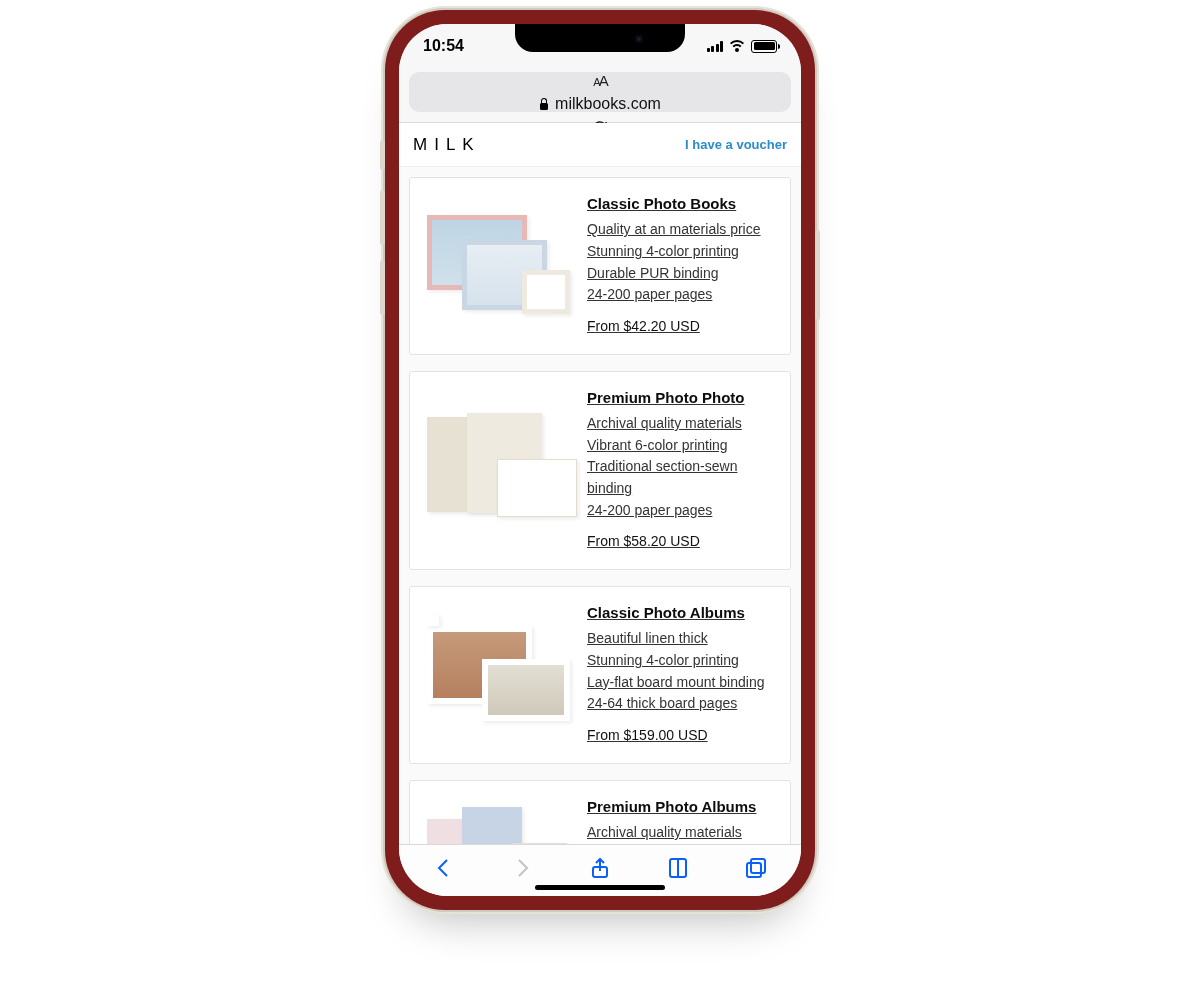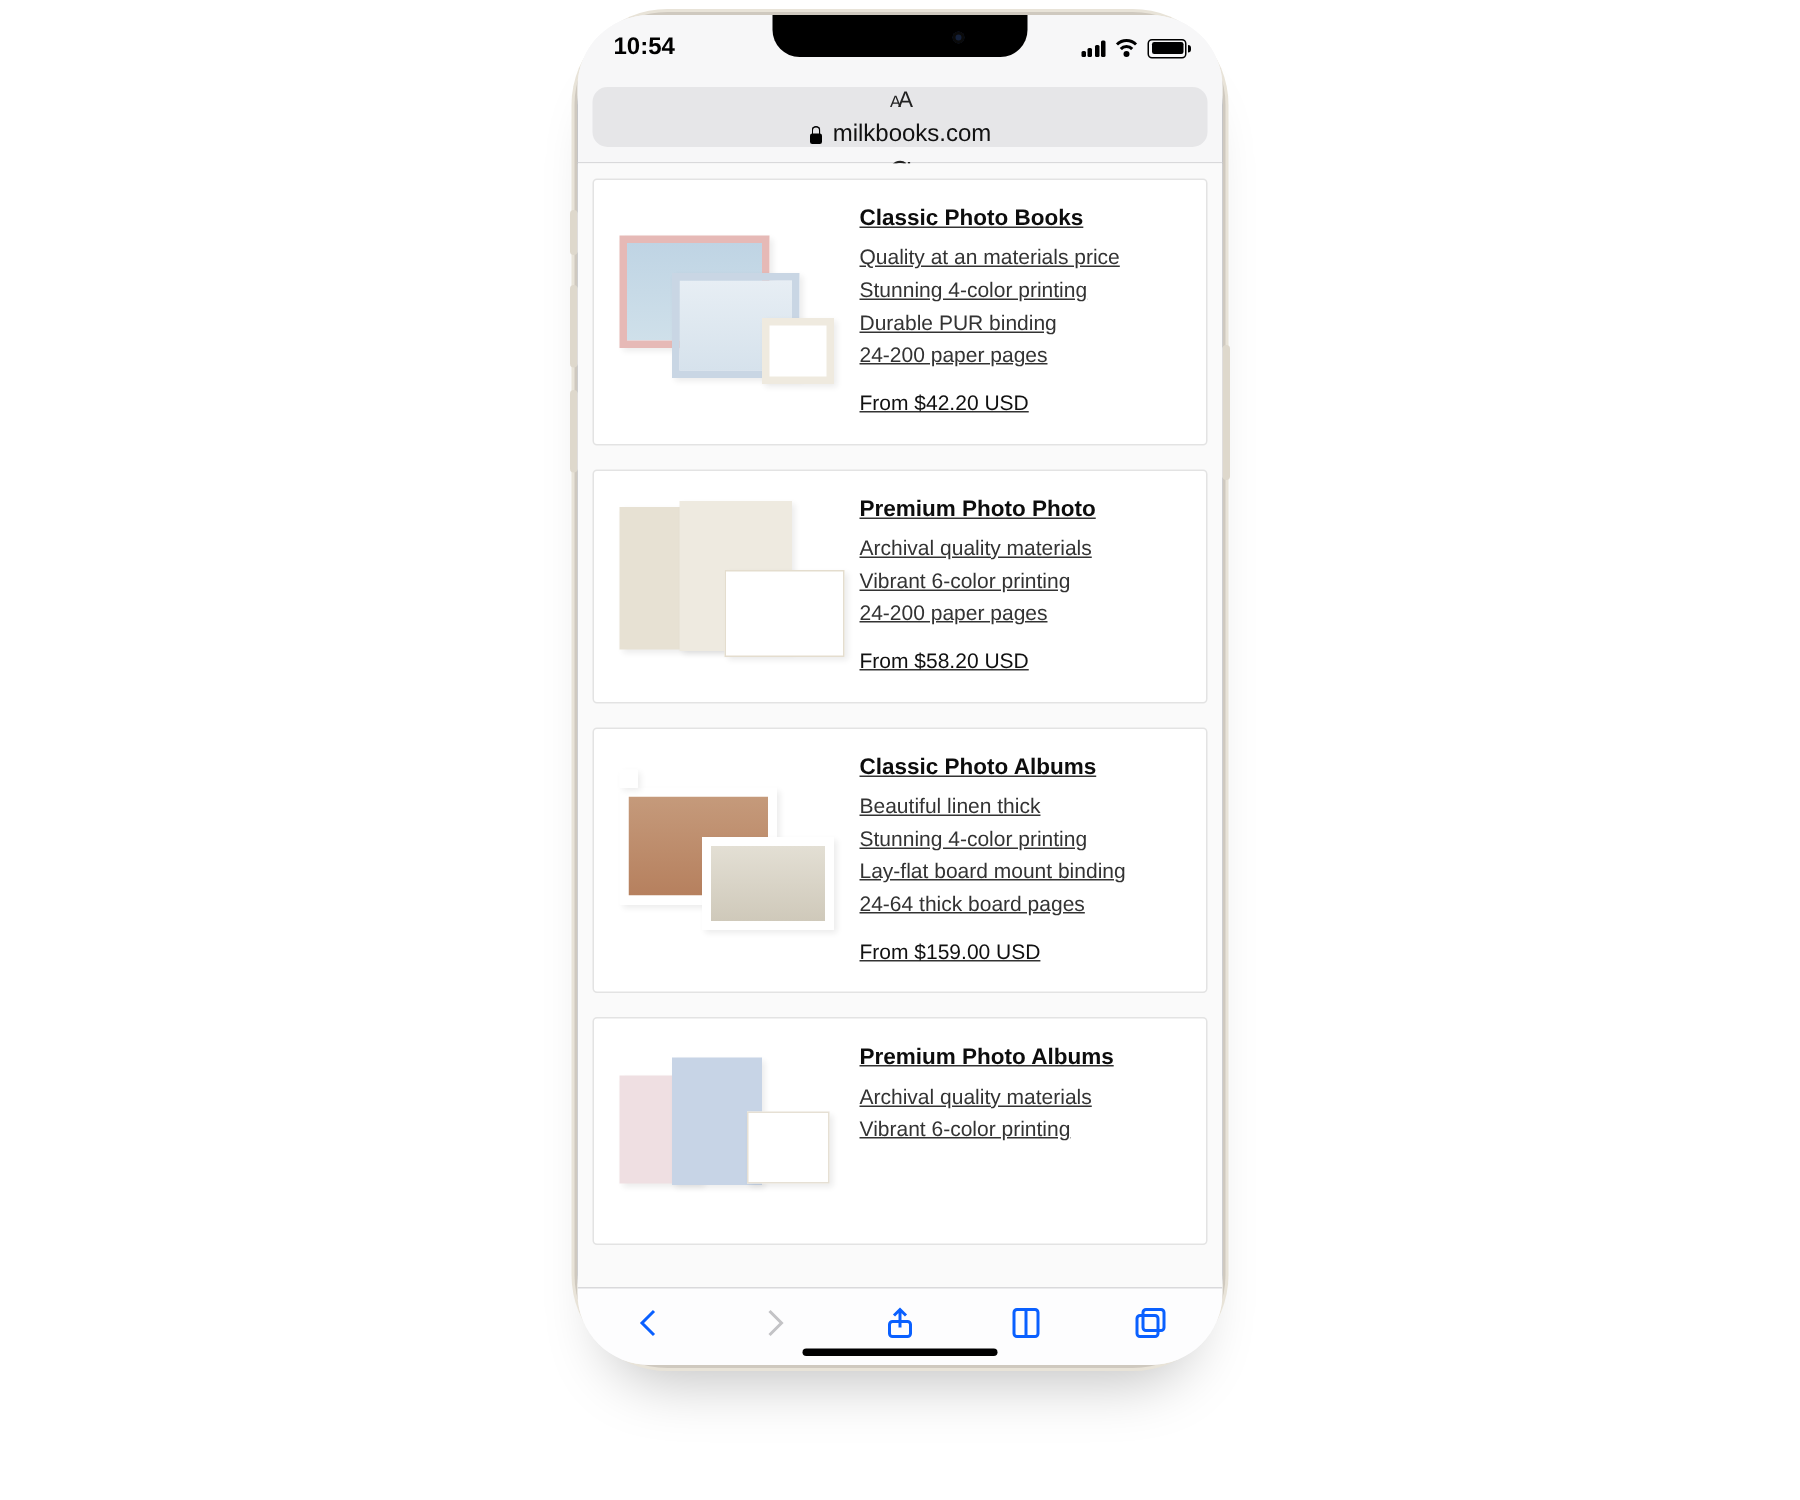--- a/index.html
+++ b/index.html
@@ -21,21 +21,22 @@
     display:flex; align-items:flex-start; justify-content:center;
     font-family: -apple-system, "SF Pro Text", "Helvetica Neue", Arial, sans-serif;
   }
 
   
   .phone {
     margin-top:10px;
     width: var(--phone-w);
     height: var(--phone-h);
     border-radius: 60px;
-    background:#0f172a;
+    background:#7f1d1d;
+    padding:14px;
     position:relative;
     box-shadow:
       0 0 0 2px #cfc9bf,
       0 0 0 4px #e8e3d8,
       0 30px 40px -20px rgba(0,0,0,.25);
   }
   .side-btn { position:absolute; background:#ded8cc; border-radius:3px; }
   .side-btn.pwr { right:-5px; top:220px; width:5px; height:90px; }
   .side-btn.vu  { left:-5px;  top:180px; width:5px; height:55px; }
   .side-btn.vd  { left:-5px;  top:250px; width:5px; height:55px; }
@@ -193,20 +194,24 @@
         </span>
         <span class="reload">
           <svg viewBox="0 0 24 24">
               <path d="M20 12a8 8 0 1 1-3-6.3M20 4v5h-5"></path>
             </svg>
         </span>
       </div>
     </div>
 
     <div class="page">
+      <div class="site-header">
+        <span class="brand">MILK</span>
+        <span class="voucher">I have a voucher</span>
+      </div>
 
       <div class="list" id="product-list">
           <div class="card">
             <div class="thumb">
               <div class="books classic">
       <div class="bk a"></div>
                 <div class="bk b"></div>
                 <div class="bk c"></div>
     </div>
             </div>
@@ -224,20 +229,21 @@
               <div class="books premium">
       <div class="bk a"></div>
                 <div class="bk b"></div>
                 <div class="bk c"></div>
     </div>
             </div>
             <div class="info">
               <h3>Premium Photo Photo</h3>
               <div>Archival quality materials</div>
               <div>Vibrant 6-color printing</div>
+              <div>Traditional section-sewn binding</div>
               <div>24-200 paper pages</div>
               <div class="price">From $58.20 USD</div>
             </div>
           </div>
           <div class="card">
             <div class="thumb">
               <div class="books album">
       <div class="bk a"></div>
                 <div class="bk b"></div>
                 <div class="bk c"></div>

